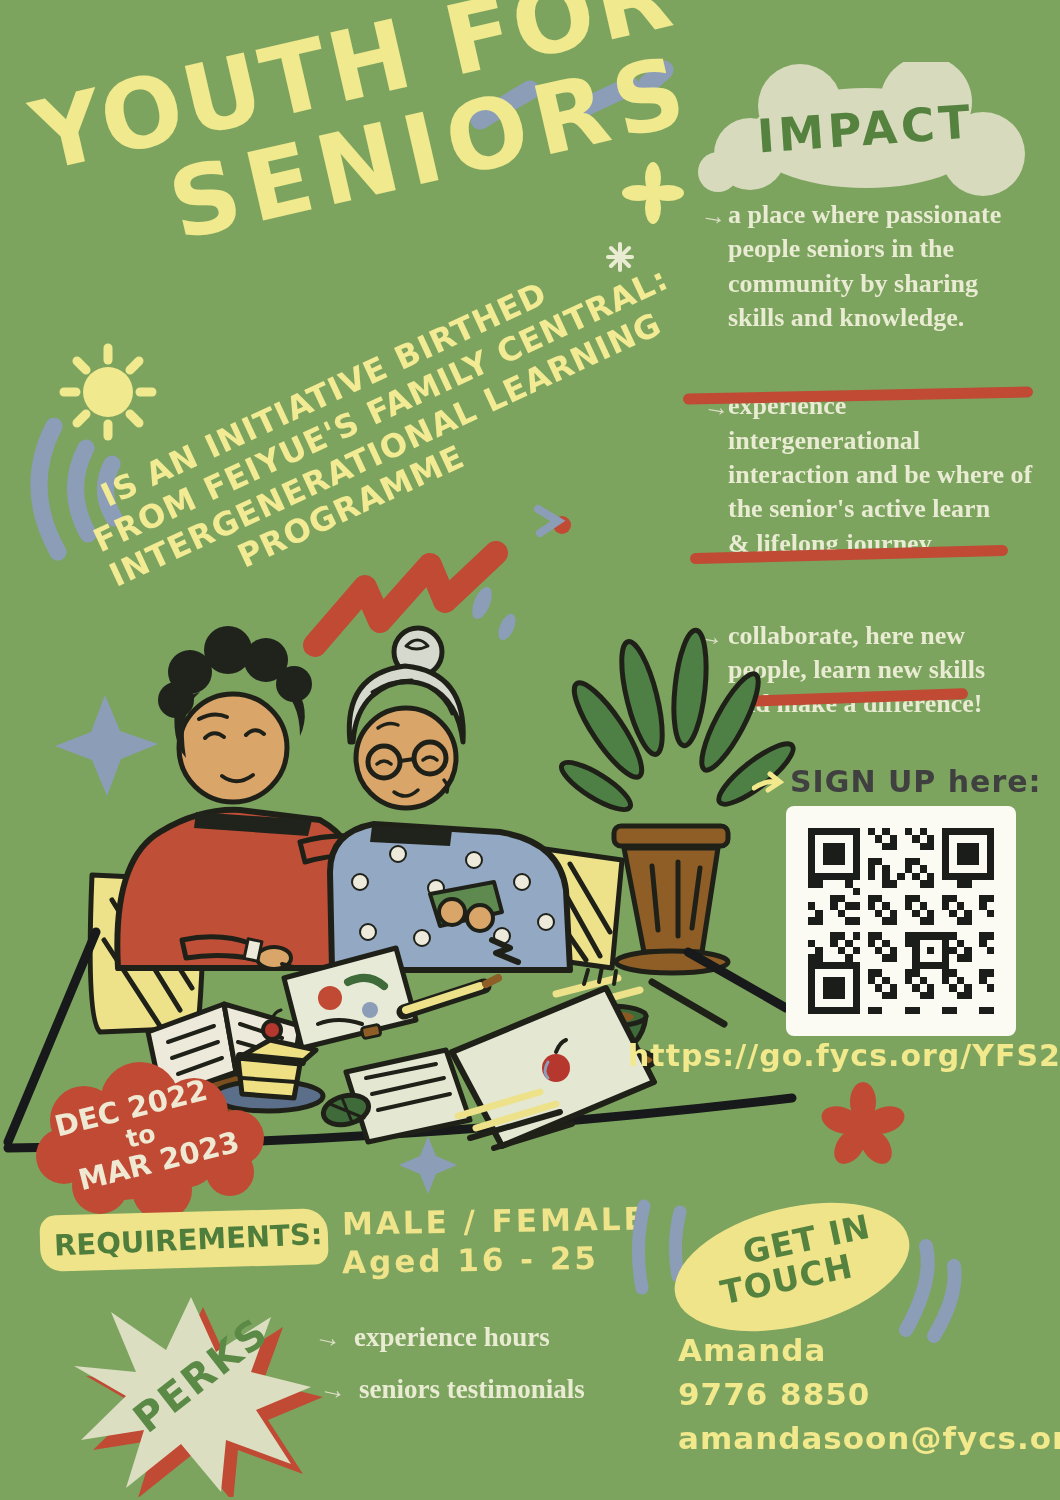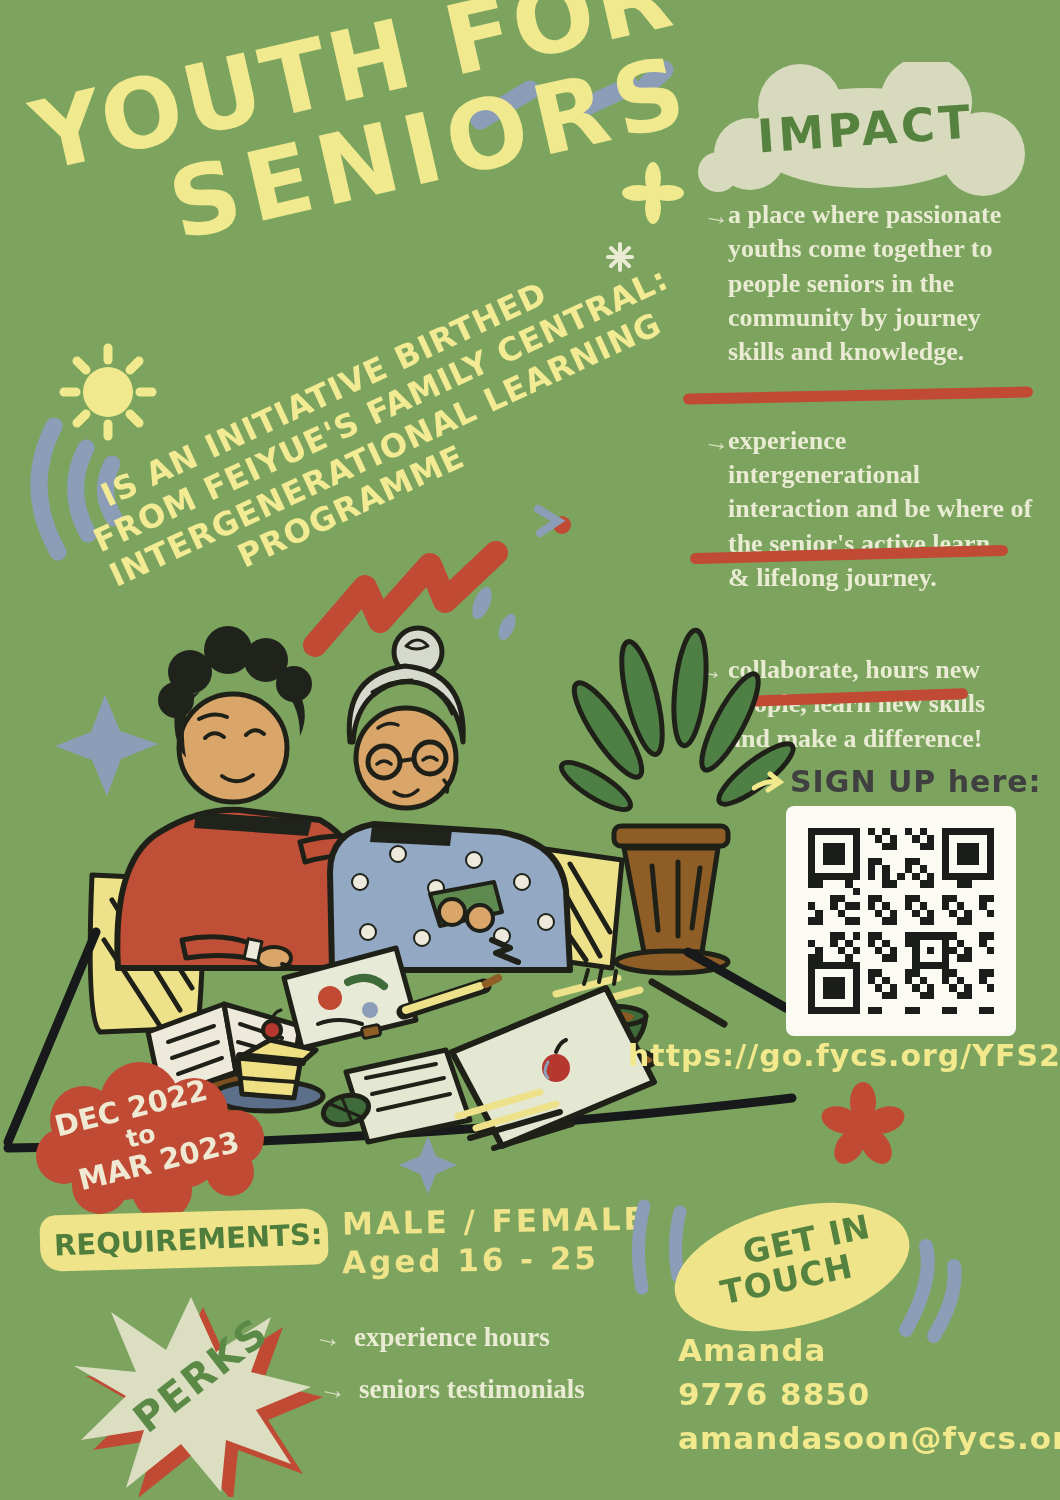--- a/index.html
+++ b/index.html
@@ -143,39 +143,38 @@
       <circle cx="30" cy="110" r="20"></circle>
     </g>
   </svg>
   <div class="abs impact-heading">IMPACT</div>
 
   <div class="abs impact-list">
     <div class="bullet b1">
       <span class="arr">→</span>
       <span class="lines">
         <span>a place where passionate</span>
-        <span>youths come together to</span>
         <span>people seniors in the</span>
-        <span>community by journey</span>
+        <span>community by sharing</span>
         <span>skills and knowledge.</span>
       </span>
     </div>
     <div class="bullet b2">
       <span class="arr">→</span>
       <span class="lines">
         <span>experience intergenerational</span>
         <span>interaction and be where of</span>
         <span>the senior's active learn</span>
         <span>&amp; lifelong journey.</span>
       </span>
     </div>
     <div class="bullet b3">
       <span class="arr">→</span>
       <span class="lines">
-        <span>collaborate, hours new</span>
+        <span>collaborate, here new</span>
         <span>people, learn new skills</span>
         <span>and make a difference!</span>
       </span>
     </div>
   </div>
   <div class="redline" style="left:683px;top:390px;width:350px;transform:rotate(-1.2deg);"></div>
   <div class="redline" style="left:690px;top:549px;width:318px;transform:rotate(-1.5deg);"></div>
   <div class="redline" style="left:742px;top:692px;width:226px;transform:rotate(-2deg);"></div>
 
   <svg class="abs" style="left:0px;top:580px;" width="800" height="620" viewBox="0 0 800 620" stroke-linecap="round" stroke-linejoin="round">

